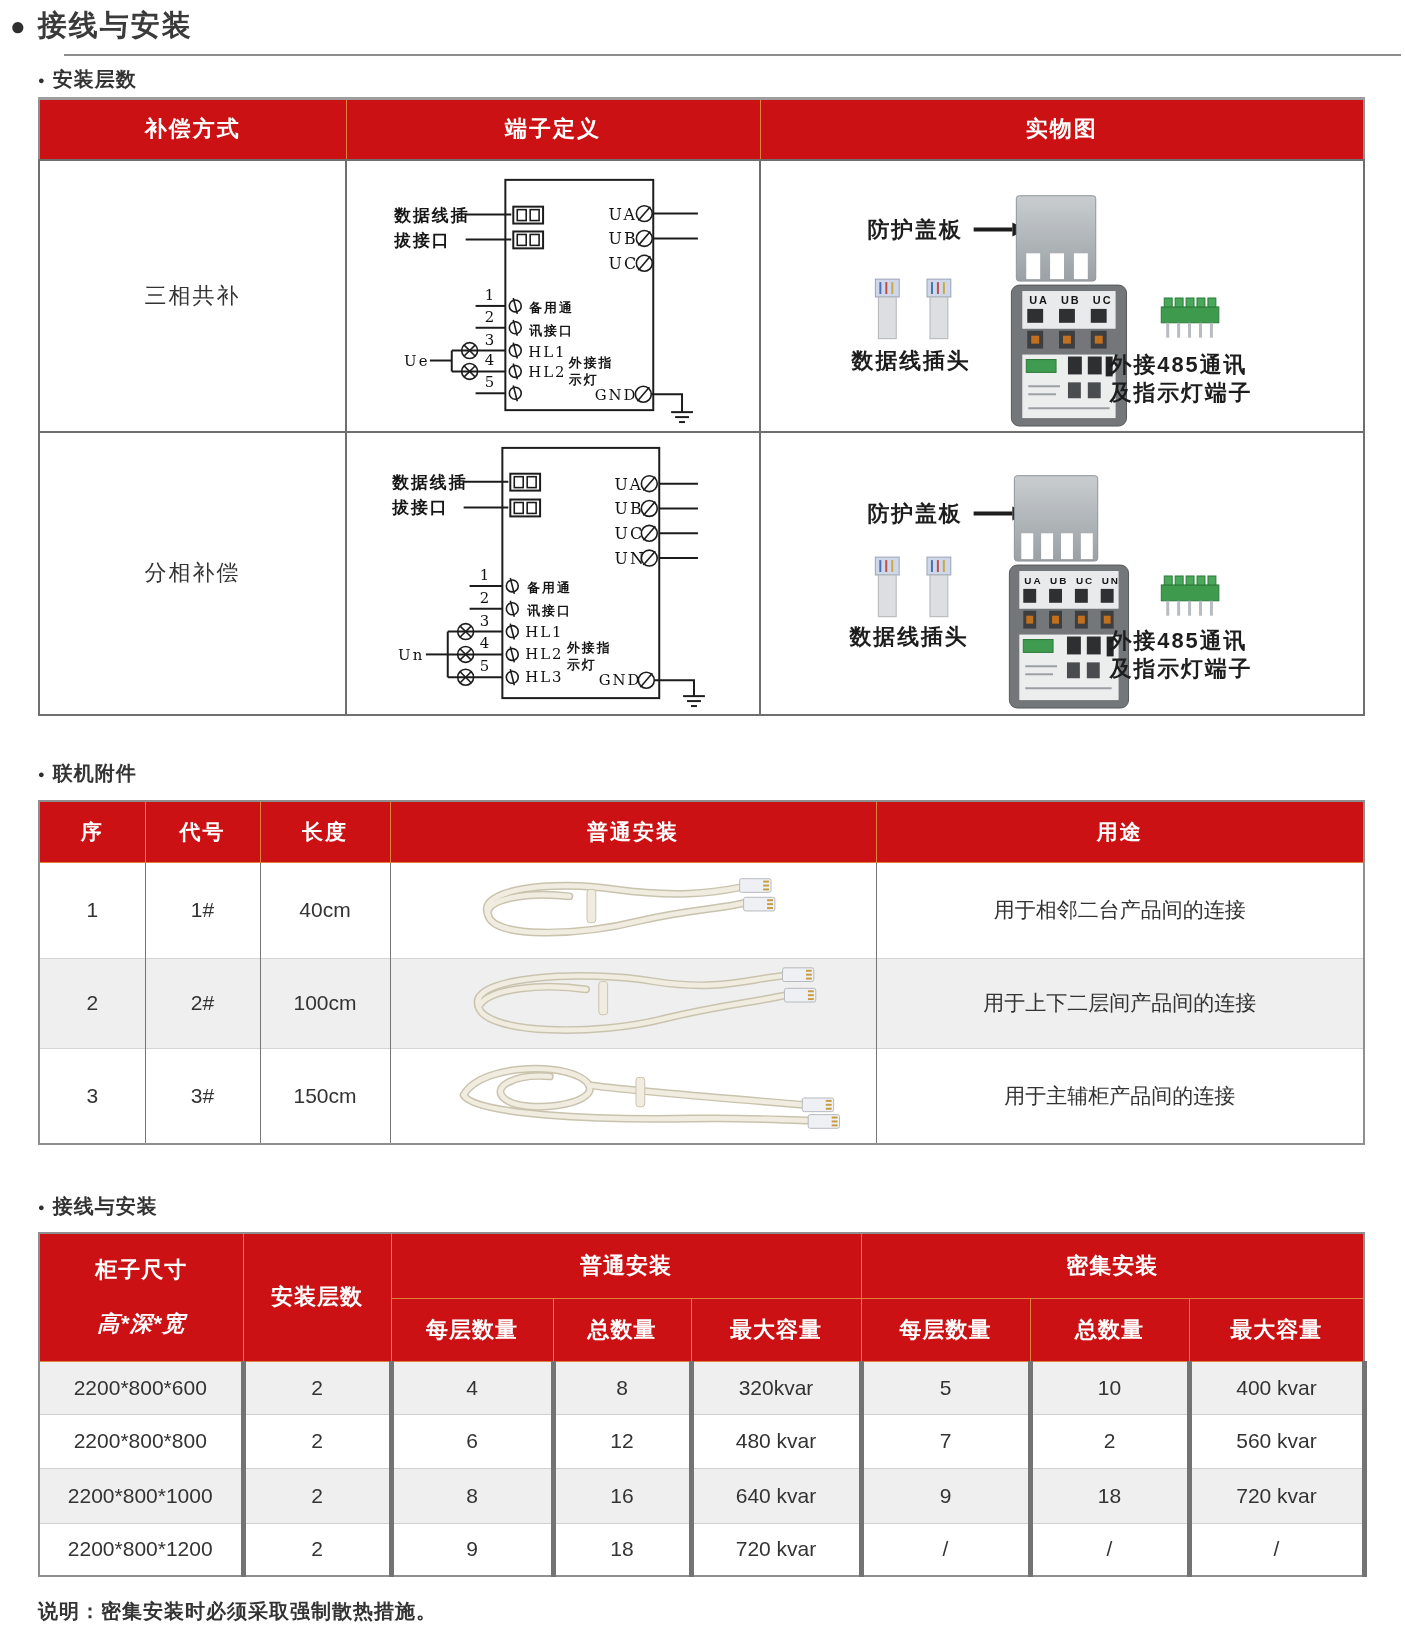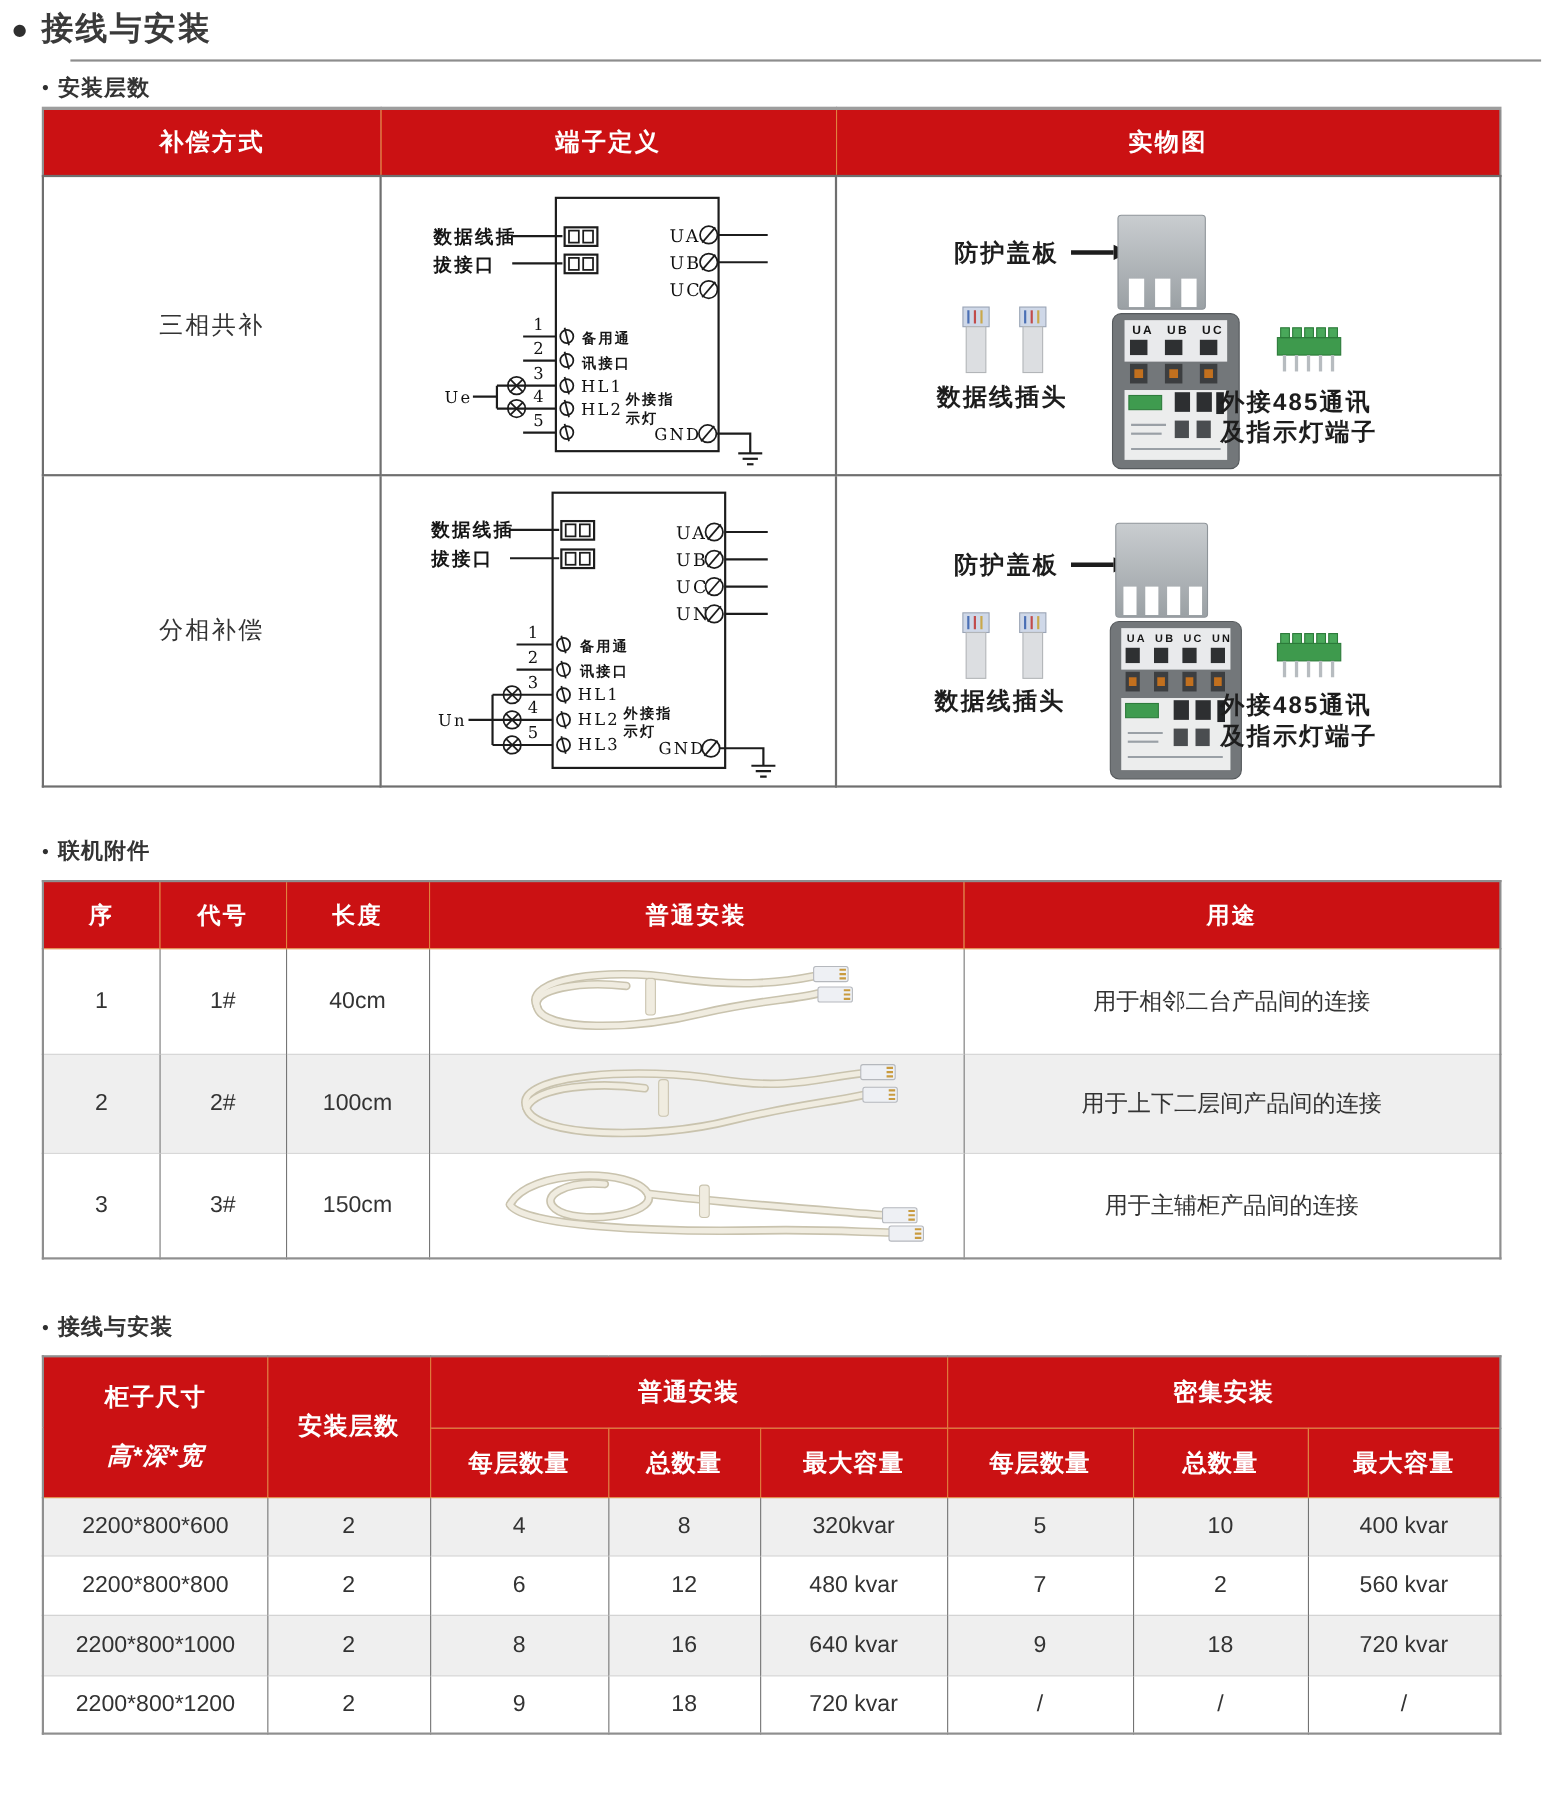--- a/index.html
+++ b/index.html
@@ -22,21 +22,21 @@
   td{text-align:center;vertical-align:middle;color:#333;padding:0;}
   .t1{top:97px;border:2px solid #8f8f8f;border-top:3px solid #9d9d9d;padding-left:44px;}
   .t1 th{font-size:22px;letter-spacing:2px;}
   .t1 td{border:2px solid #6f6f6f;font-size:22px;letter-spacing:2px;}
   .t2{top:800px;border:2px solid #8f8f8f;}
   .t2 th{font-size:21px;letter-spacing:2px;}
   .t2 td{border-left:1px solid #767676;border-right:1px solid #767676;
          border-top:1px solid #d4d4d4;font-size:21px;}
   .t3{top:1232px;border:2px solid #8f8f8f;}
   .t3 th{font-size:22px;letter-spacing:1px;}
-  .t3 td{border-left:1px solid #767676;border-right:1px solid #737373;
+  .t3 td{border-left:1px solid #767676;border-right:5px solid #737373;
          border-top:1px solid #d0d0d0;font-size:21px;margin-left:38px;}
   .gray-row td{background:#efefef;}
   .hdr2line div{line-height:1.0;}
   .hdr2line div + div{margin-top:32px;font-style:italic;}
   
   svg{display:block;margin:0 auto;}
   .wire{stroke:#1c1c1c;stroke-width:2;fill:none;}
   .wire-thin{stroke:#1c1c1c;stroke-width:1.6;fill:none;}
   .cjk{font-family:"Liberation Sans",sans-serif;font-weight:bold;fill:#161616;}
   .lat{font-family:"DejaVu Serif","Liberation Serif",serif;fill:#111;}
@@ -603,14 +603,15 @@
       <td>9</td>
       <td>18</td>
       <td>720 kvar</td>
       <td>/</td>
       <td>/</td>
       <td>/</td>
     </tr>
   </tbody>
     </table>
 
+  <div class="note">说明：密集安装时必须采取强制散热措施。</div>
 
 </div>
 
 </body></html>

